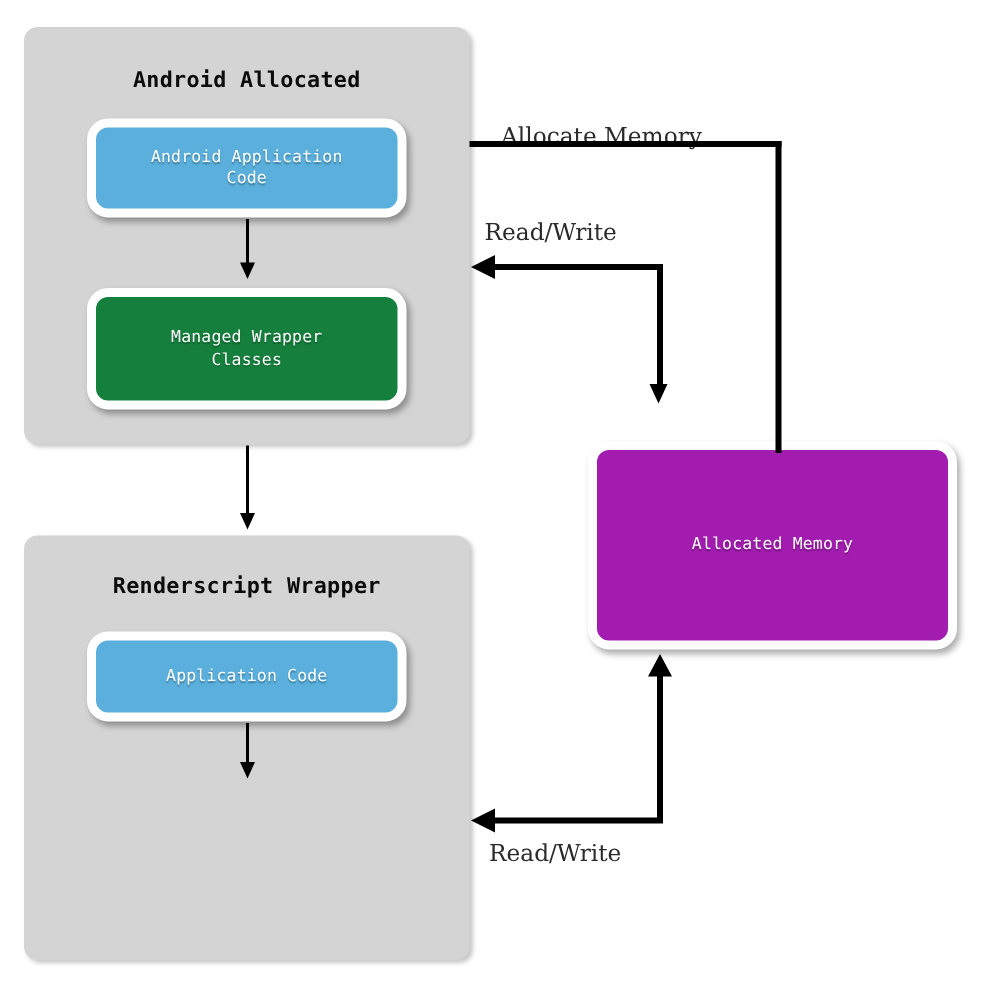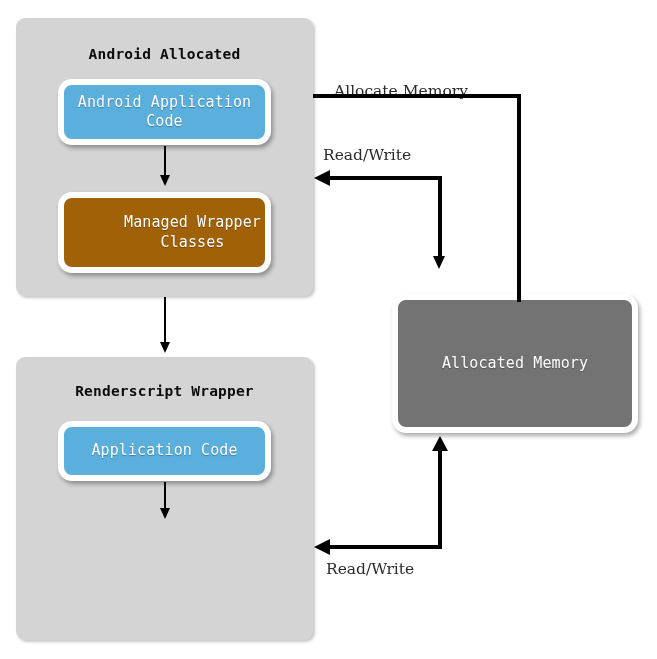--- a/index.html
+++ b/index.html
@@ -43,31 +43,31 @@
     position: absolute;
     box-sizing: border-box;
     border-radius: 14px;
     border: 6px solid #ffffff;
     display: flex;
     align-items: center;
     justify-content: center;
     text-align: center;
     color: #ffffff;
     font-family: "DejaVu Sans Mono", "Liberation Mono", monospace;
-    font-size: 15px;
+    font-size: 11px;
     line-height: 1.30;
     letter-spacing: 0.1px;
     text-shadow: 0 1px 1px rgba(0,0,0,0.30);
     box-shadow: 2px 3px 4px rgba(0,0,0,0.33);
   }
   .node .node-label { padding: 0 4px; white-space: pre-line; }
   .node.blue   { background: #5aafdc; }
-  .node.green  { background: #a16207; justify-content: flex-end; }
+  .node.green  { background: #15803d; }
   .node.gold   { background: #dfb košt; }
-  .node.gold   { background: #737373; }
+  .node.gold   { background: #a21caf; }
 
   
   .line-v {
     position: absolute;
     background: #000000;
     width: 2px;
   }
   .line-h {
     position: absolute;
     background: #000000;

